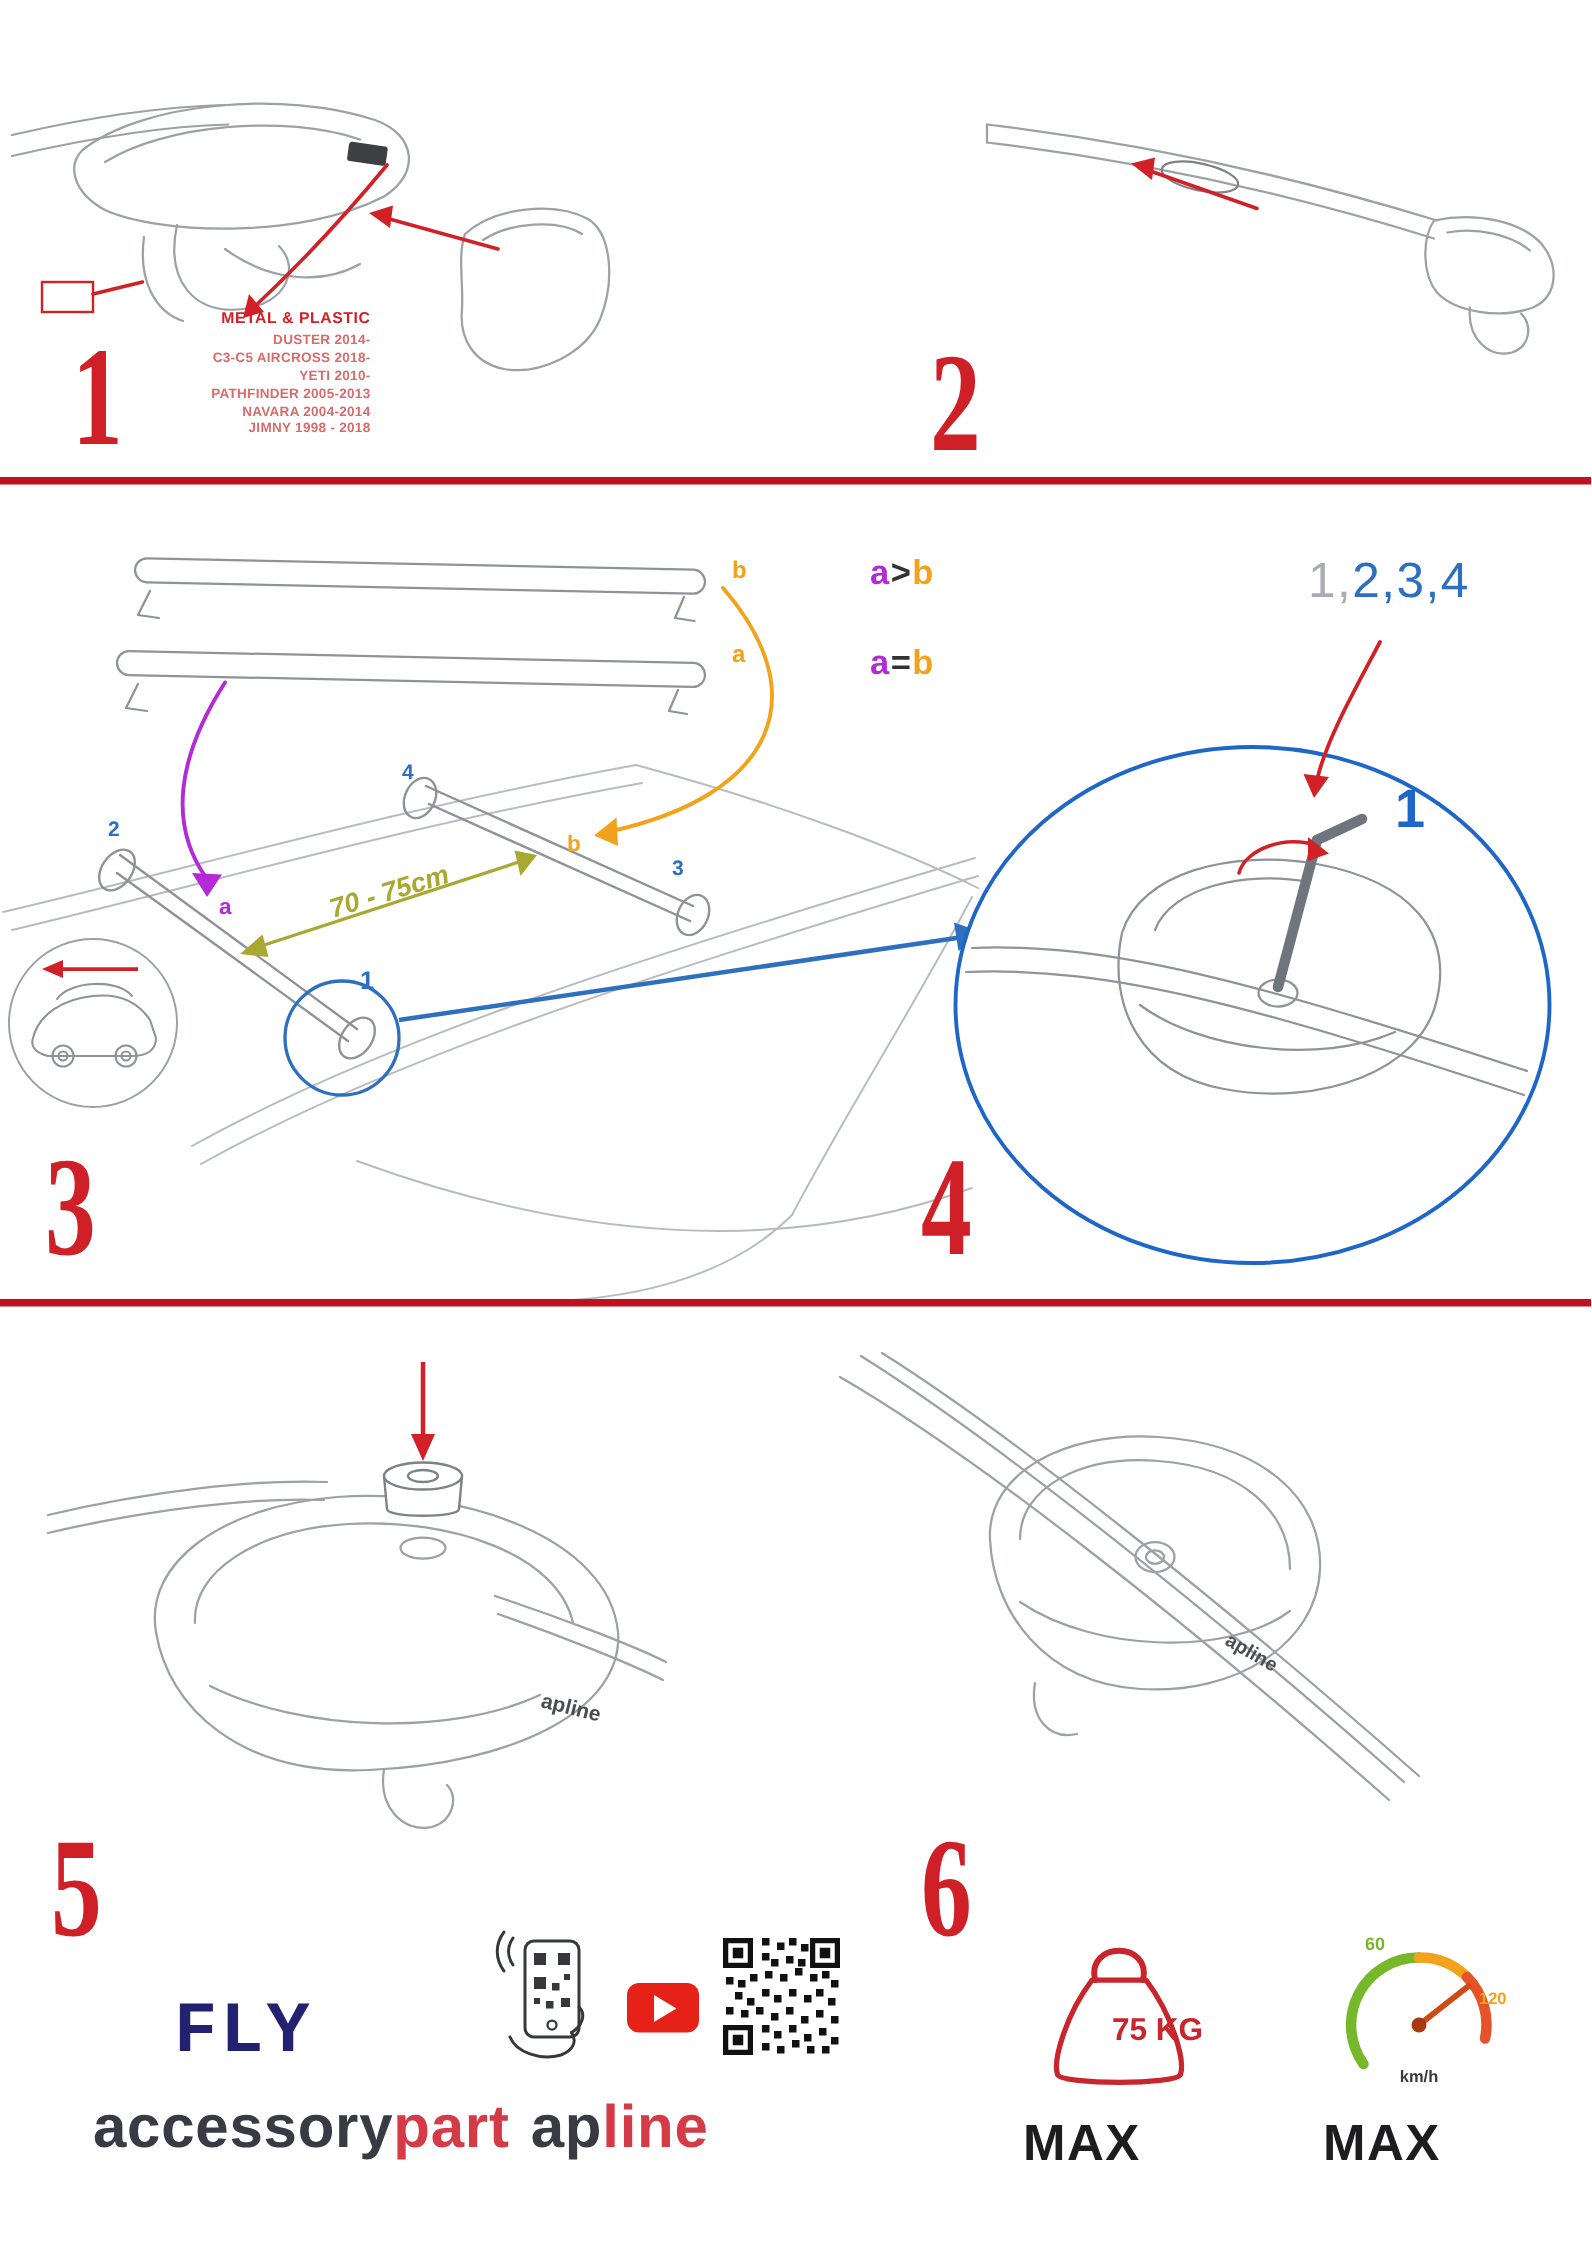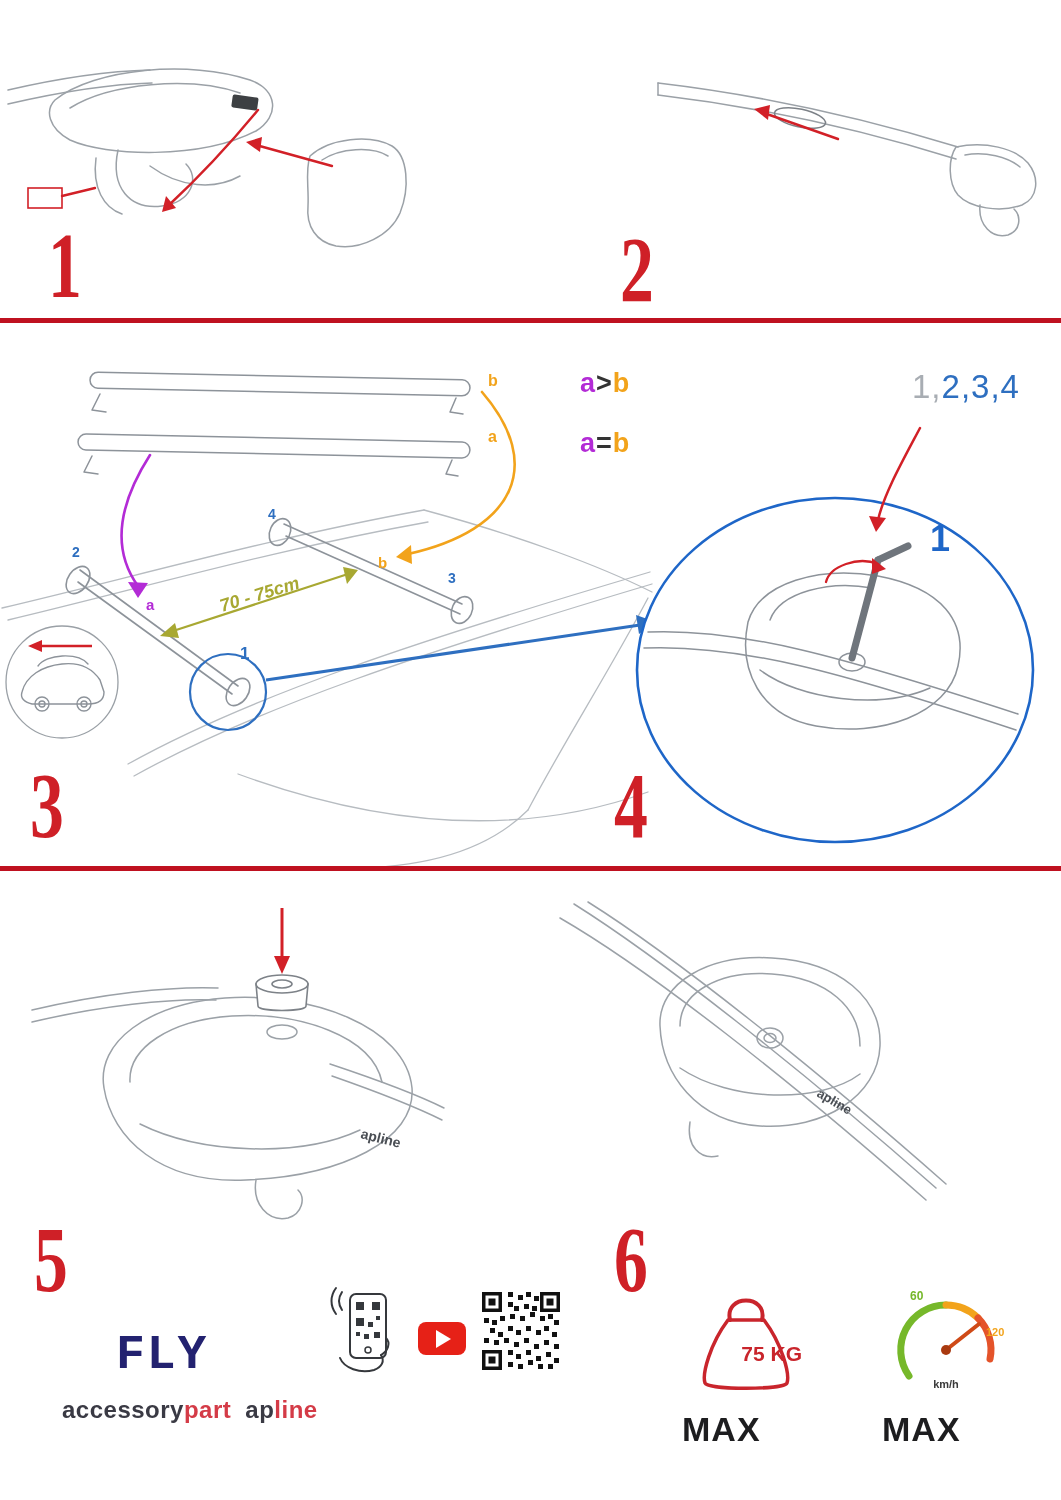--- a/index.html
+++ b/index.html
@@ -12,30 +12,30 @@
   .divider{position:absolute;left:0;width:1061px;height:5px;background:#bf1120;}
   
   .models{position:absolute;left:95px;top:206px;width:152px;text-align:right;}
   .models .hd{font-size:10.5px;font-weight:700;color:#d22027;letter-spacing:.4px;margin-bottom:3px;}
   .models .ln{font-size:9px;color:#d96b6b;line-height:1.32;letter-spacing:.2px;font-weight:600;}
   
   .lbl{position:absolute;font-weight:700;}
   .lbl.orange{color:#f2a31b;}
   .lbl.purple{color:#b32bd6;}
   .lbl.blue{color:#2e6fc0;}
-  .rule{position:absolute;font-size:27px;font-weight:700;letter-spacing:1px;}
+  .rule{position:absolute;font-size:23px;font-weight:700;letter-spacing:1px;}
   .rule .a{color:#b32bd6;} .rule .op{color:#333;} .rule .b{color:#f2a31b;}
   
-  .seq{position:absolute;left:912px;top:368px;font-size:33px;font-weight:400;letter-spacing:1px;}
+  .seq{position:absolute;left:872px;top:368px;font-size:33px;font-weight:400;letter-spacing:1px;}
   .seq .g{color:#a8adb3;} .seq .bl{color:#2e6fc0;}
   .pos-one{position:absolute;left:930px;top:518px;font-size:36px;font-weight:700;color:#1e66c8;}
   
   .fly{position:absolute;left:116px;top:1328px;font-family:"Liberation Mono",monospace;
        font-weight:700;font-size:48px;color:#232270;letter-spacing:2px;}
-  .brandline{position:absolute;left:62px;top:1396px;font-size:24px;font-weight:600;letter-spacing:.5px;}
+  .brandline{position:absolute;left:62px;top:1396px;font-size:40px;font-weight:600;letter-spacing:.5px;}
   .brandline .bd{color:#3a3a44;} .brandline .br{color:#d43b47;} .brandline .sp{display:inline-block;width:14px;}
   .yt{position:absolute;left:418px;top:1322px;width:48px;height:33px;background:#e62117;border-radius:8px;
       display:flex;align-items:center;justify-content:center;}
   .yt .tri{width:0;height:0;border-left:15px solid #fff;border-top:9px solid transparent;border-bottom:9px solid transparent;margin-left:3px;}
   .weight-val{position:absolute;left:690px;top:1342px;width:112px;text-align:right;
               font-size:21px;font-weight:700;color:#c9252c;}
   .maxlbl{position:absolute;width:128px;text-align:left;font-size:34px;font-weight:600;color:#1d1d1f;letter-spacing:1px;}
 </style>
 </head>
 <body>
@@ -60,20 +60,29 @@
     <g stroke="#d22027" stroke-width="2.4" fill="none" stroke-linecap="round">
       <line x1="332" y1="128" x2="256" y2="107"></line>
       <path d="M258,72 C225,112 196,142 168,168"></path>
       <path d="M95,150 L62,158"></path>
       <rect x="28" y="150" width="34" height="20" stroke-width="1.6"></rect>
     </g>
     <polygon points="246,104 262,99 260,114" fill="#d22027"></polygon>
     <polygon points="162,174 166,158 176,170" fill="#d22027"></polygon>
   </svg>
 
+  <div class="models">
+    <div class="hd">METAL &amp; PLASTIC</div>
+    <div class="ln">DUSTER 2014-</div>
+    <div class="ln">C3-C5 AIRCROSS 2018-</div>
+    <div class="ln">YETI 2010-</div>
+    <div class="ln">PATHFINDER 2005-2013</div>
+    <div class="ln">NAVARA 2004-2014</div>
+    <div class="ln">JIMNY 1998 - 2018</div>
+  </div>
 
   <span class="stepnum" style="left:620px;top:222px;">2</span>
 
   <svg class="abs" style="left:640px;top:55px;" width="420" height="210" viewBox="0 0 420 210">
     <g fill="none" stroke="#9ba1a7" stroke-width="1.5" stroke-linecap="round" stroke-linejoin="round">
       <path d="M18,28 C120,40 220,62 318,92"></path>
       <path d="M18,40 C120,52 220,74 316,104"></path>
       <line x1="18" y1="28" x2="18" y2="40"></line>
       <ellipse cx="160" cy="63" rx="26" ry="9" transform="rotate(12 160 63)" stroke="#7d8288"></ellipse>
       <path d="M316,92 C345,86 375,93 388,108 C400,123 398,143 382,150 C360,158 330,153 318,140 C308,128 308,104 316,92 Z"></path>

